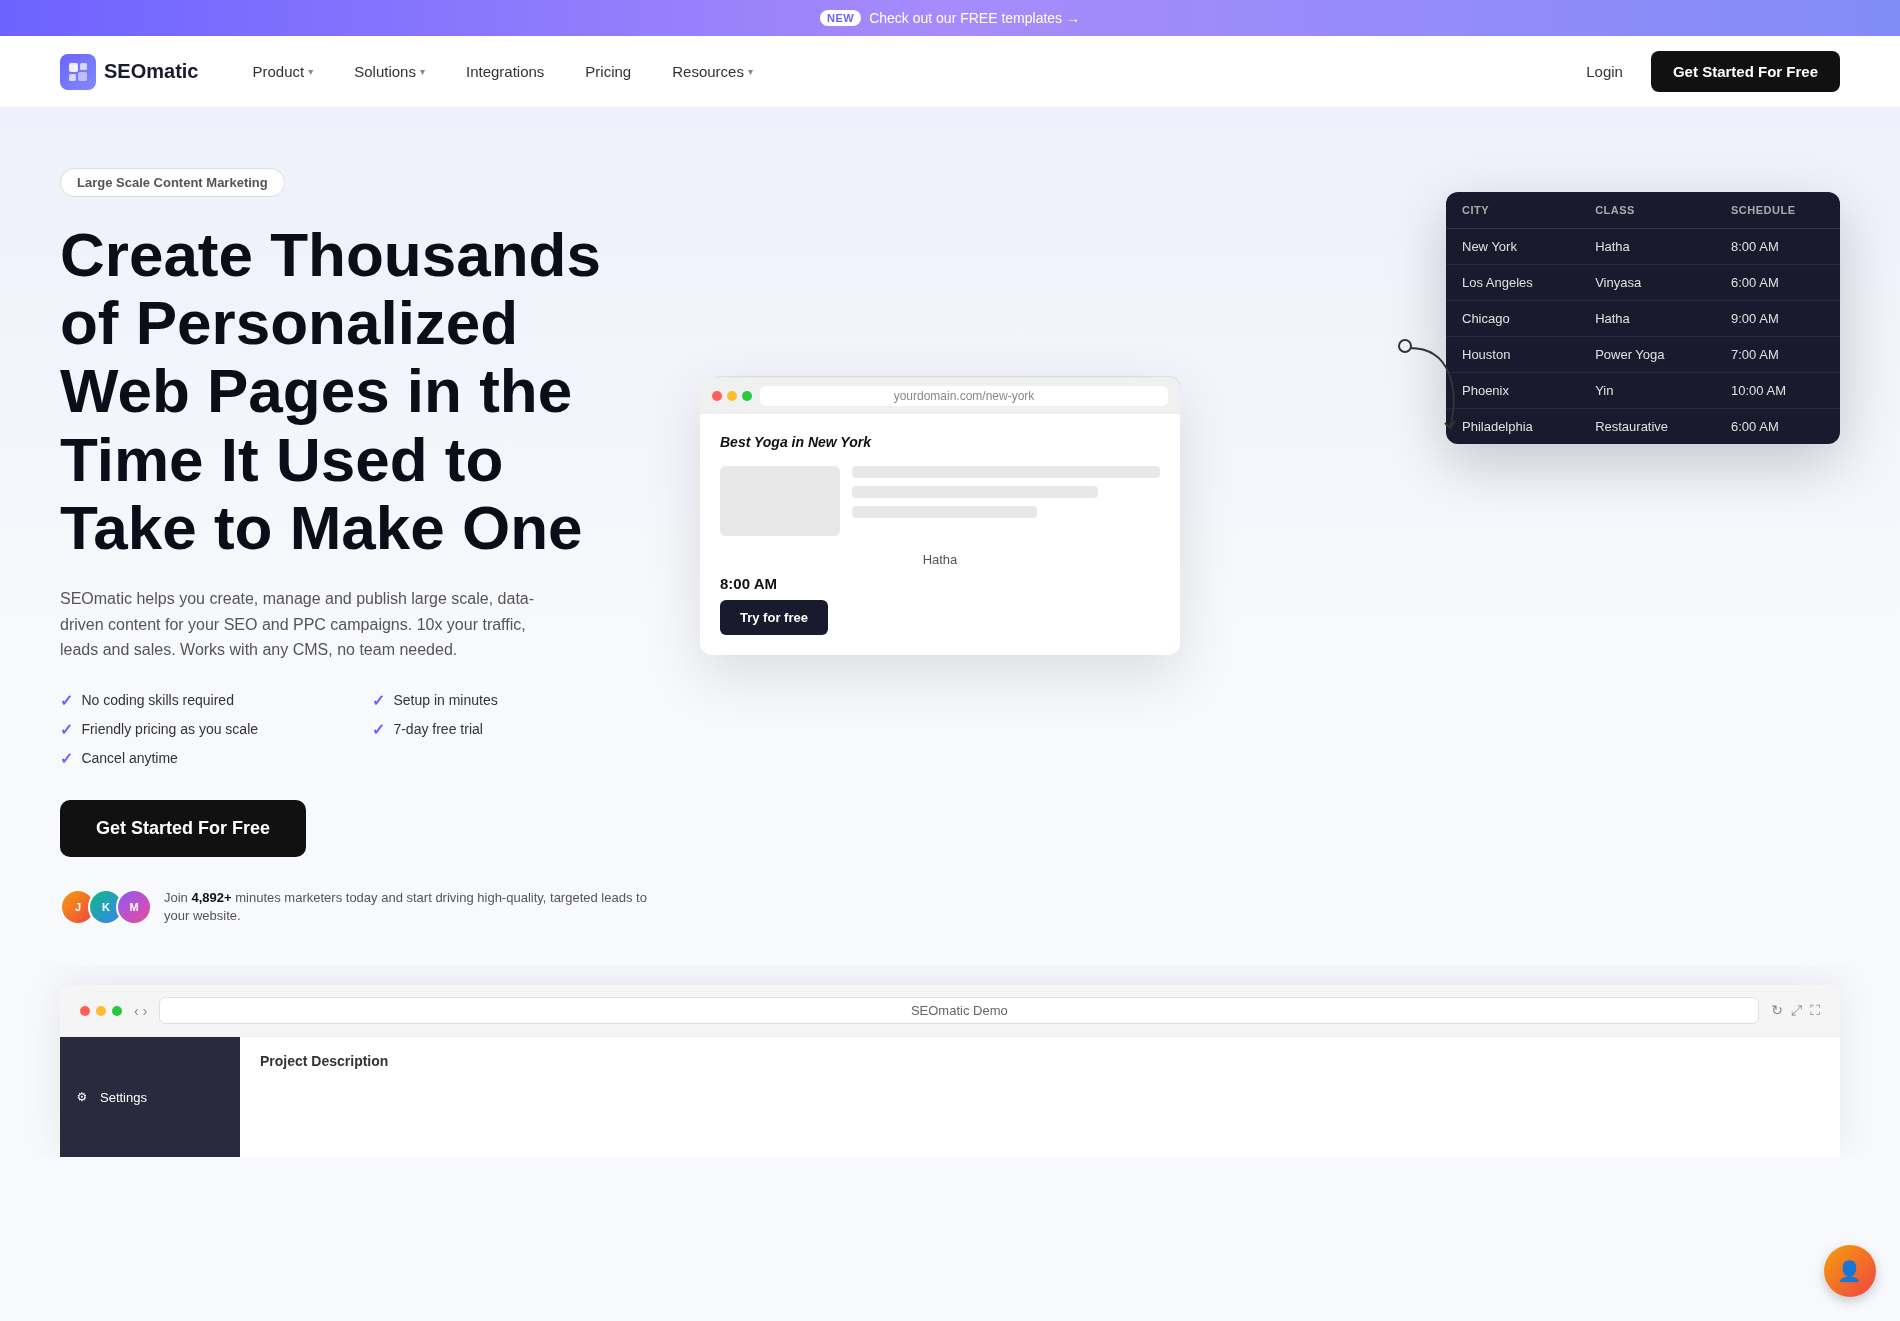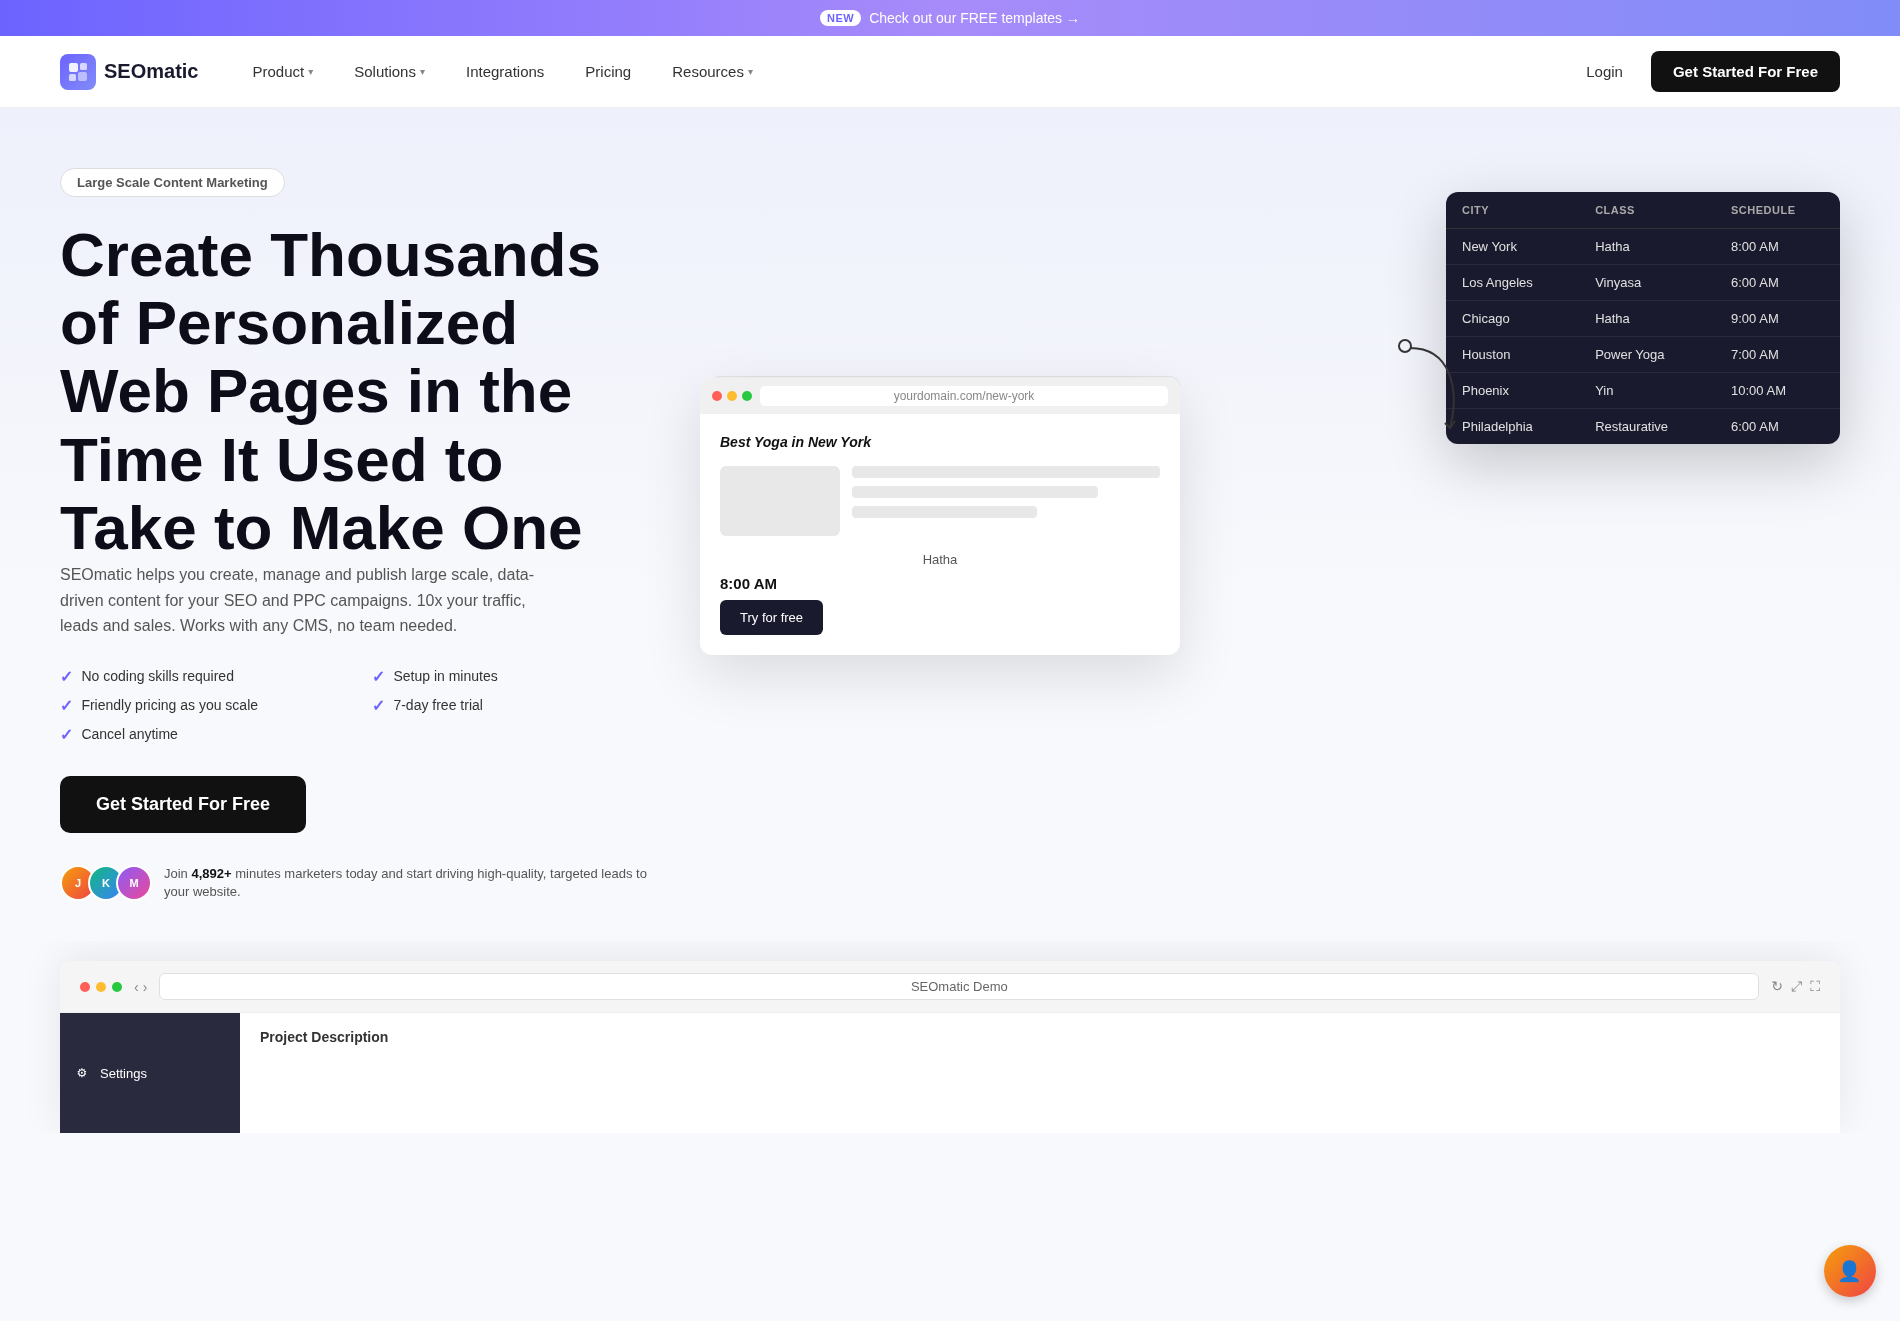--- a/index.html
+++ b/index.html
@@ -129,20 +129,21 @@
       font-size: 13px;
       color: #555;
       margin-bottom: 24px;
       font-weight: 700;
     }
     .hero-title {
       font-size: 62px;
       font-weight: 800;
       line-height: 1.1;
       color: #0d0d1a;
+      margin-bottom: 24px;
     }
     .hero-desc {
       font-size: 16px;
       color: #555;
       line-height: 1.6;
       margin-bottom: 28px;
       max-width: 480px;
     }
     .hero-checks {
       display: grid;
@@ -340,21 +341,21 @@
       color: #111;
       margin: 8px 0;
     }
     .try-btn {
       background: #1a1a2e;
       color: white;
       border: none;
       padding: 10px 20px;
       border-radius: 6px;
       font-size: 13px;
-      font-weight: 400;
+      font-weight: 700;
       cursor: pointer;
     }
 
     
     .bottom-section {
       background: #f8f9fc;
       padding: 20px 60px 0;
     }
     .demo-browser {
       background: white;

